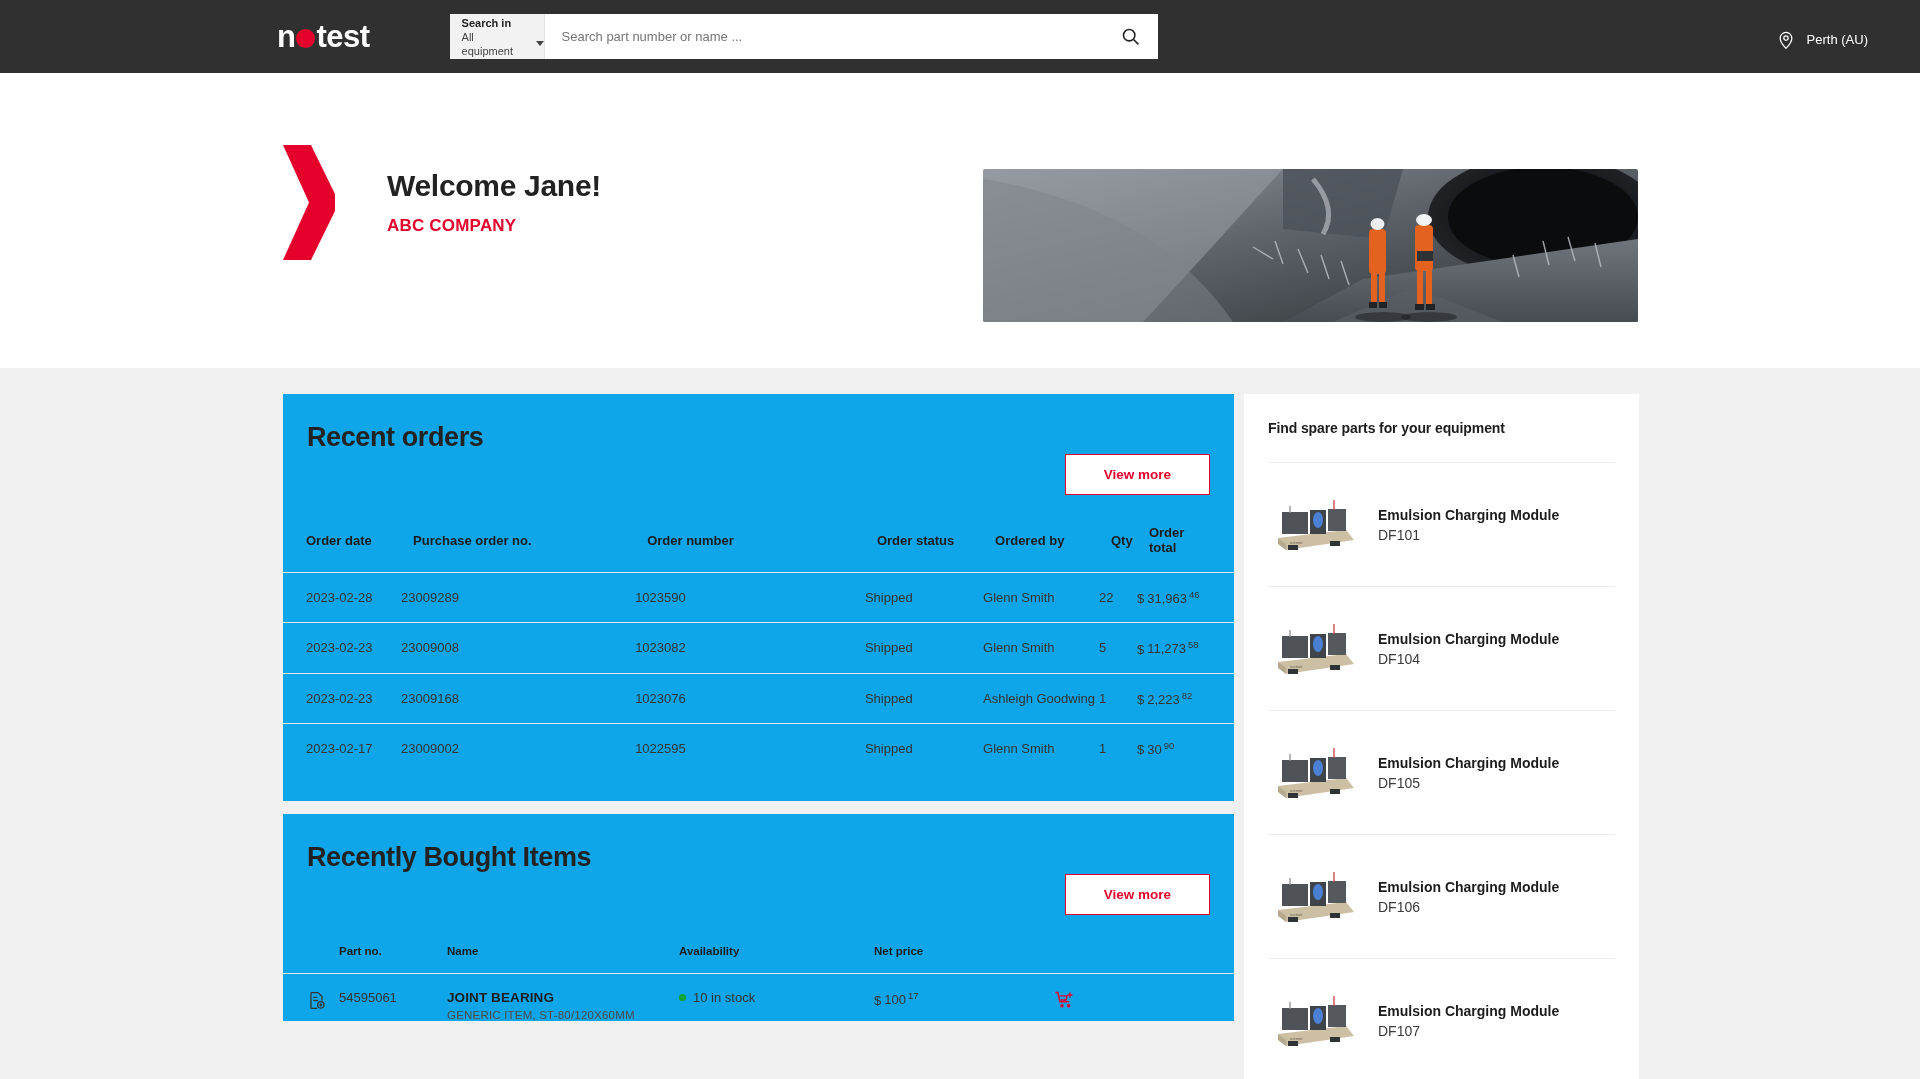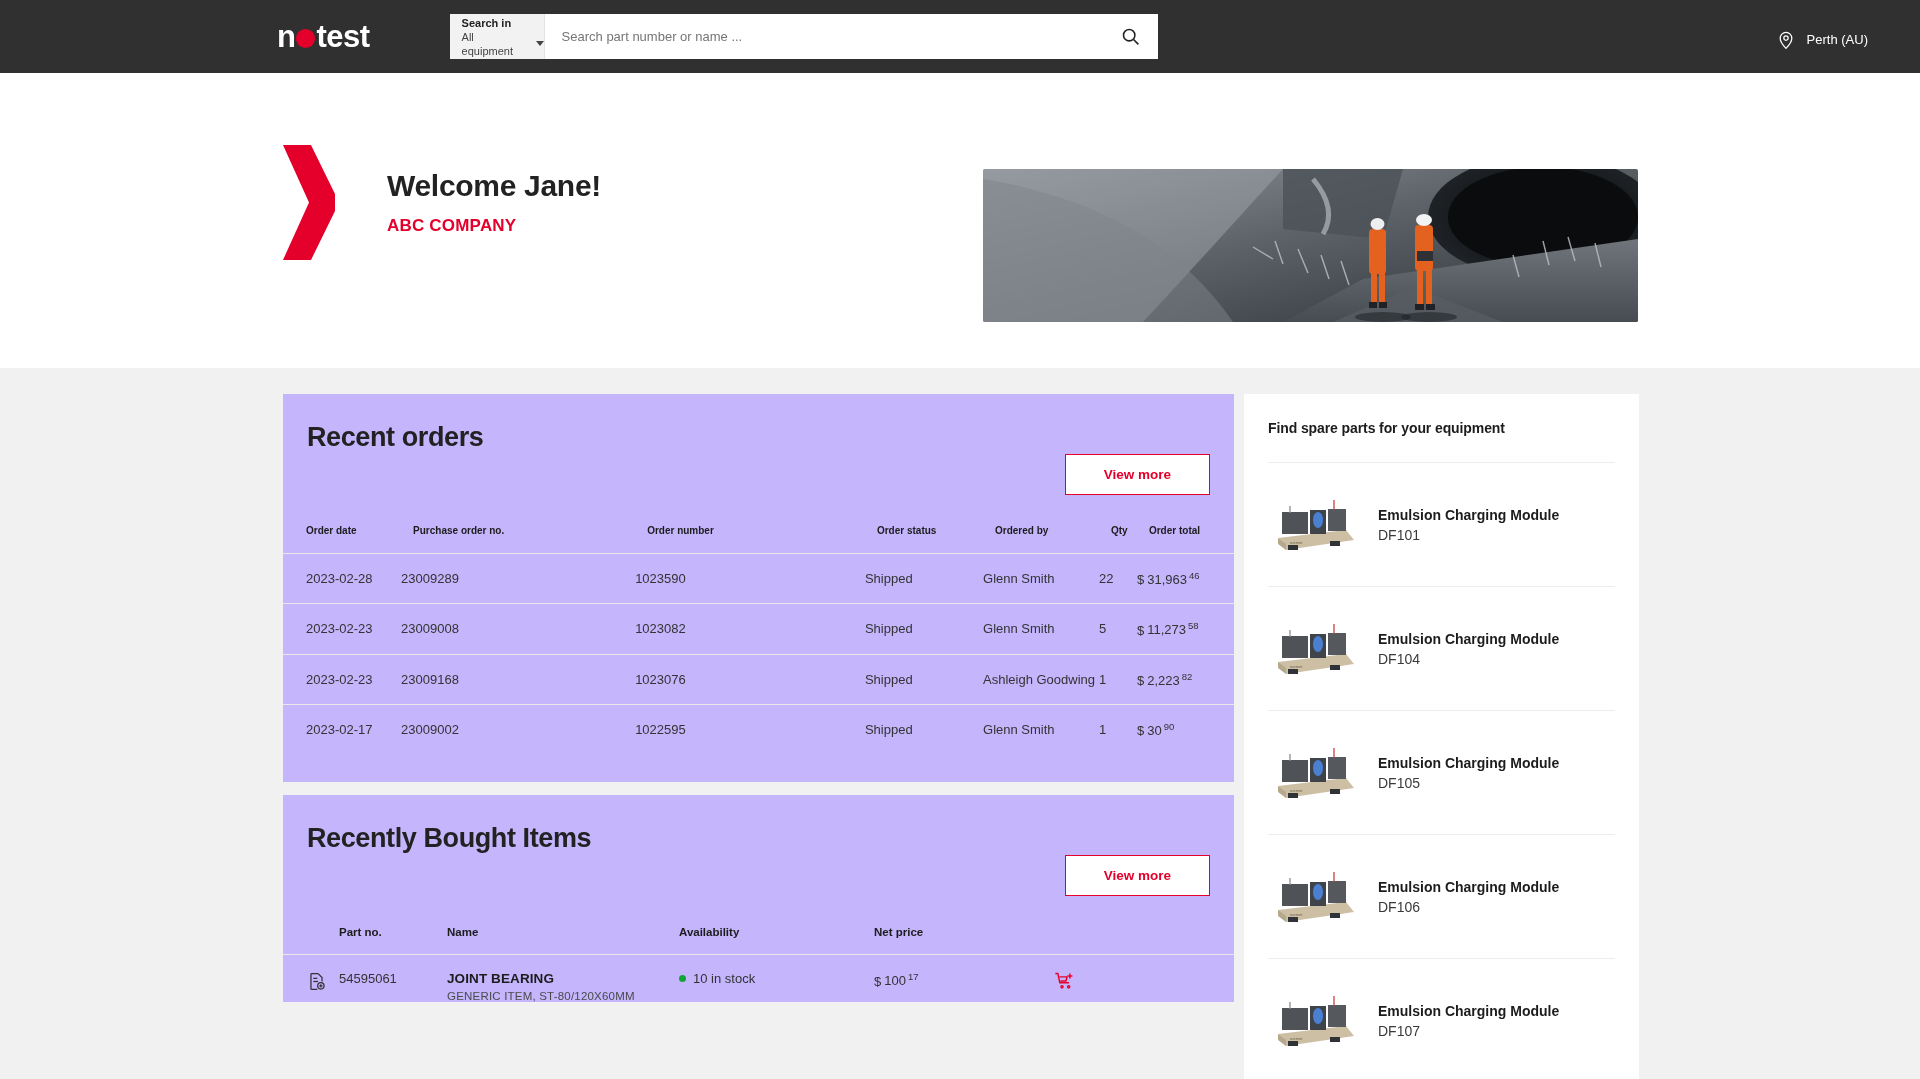--- a/index.html
+++ b/index.html
@@ -91,37 +91,37 @@
   .hero-photo {
     position: absolute; left: 983px; top: 96px;
     width: 655px; height: 153px;
     border-radius: 2px; overflow: hidden;
   }
 
   
   .page-body { background: #f1f1f1; height: 711px; position: relative; }
   .content { display: flex; gap: 10px; padding: 26px 0 0 283px; }
 
-  .card { background: #c4b5fd; }
+  .card { background: #0ea5e9; }
   .left-col { width: 951px; }
 
   .card-head { display: flex; align-items: flex-start; justify-content: space-between;
                padding: 28px 24px 0 24px; }
   .card-title { font-size: 27px; font-weight: bold; color: #222; letter-spacing: -0.4px; }
   .view-more {
     border: 1.5px solid #e4002b; color: #e4002b; background: #fff;
     font-size: 13.5px; font-weight: bold;
     width: 145px; height: 41px; cursor: pointer;
     font-family: "Liberation Sans", sans-serif;
     margin-top: 32px;
   }
 
   table.orders { width: 100%; border-collapse: collapse; margin-top: 30px; }
   table.orders th {
-    font-size: 10px; font-weight: bold; color: #1c1c1c;
+    font-size: 13px; font-weight: bold; color: #1c1c1c;
     text-align: left; padding: 0 0 17px 12px;
   }
   table.orders td {
     font-size: 13px; color: #333;
     padding: 16px 0; border-top: 1px solid #e8e8e8;
     vertical-align: middle;
   }
   table.orders tr.hrow th:first-child { padding-left: 23px; }
   table.orders tr td:first-child { padding-left: 23px; }
   table.orders tr td:last-child, table.orders tr.hrow th:last-child { padding-right: 23px; }

